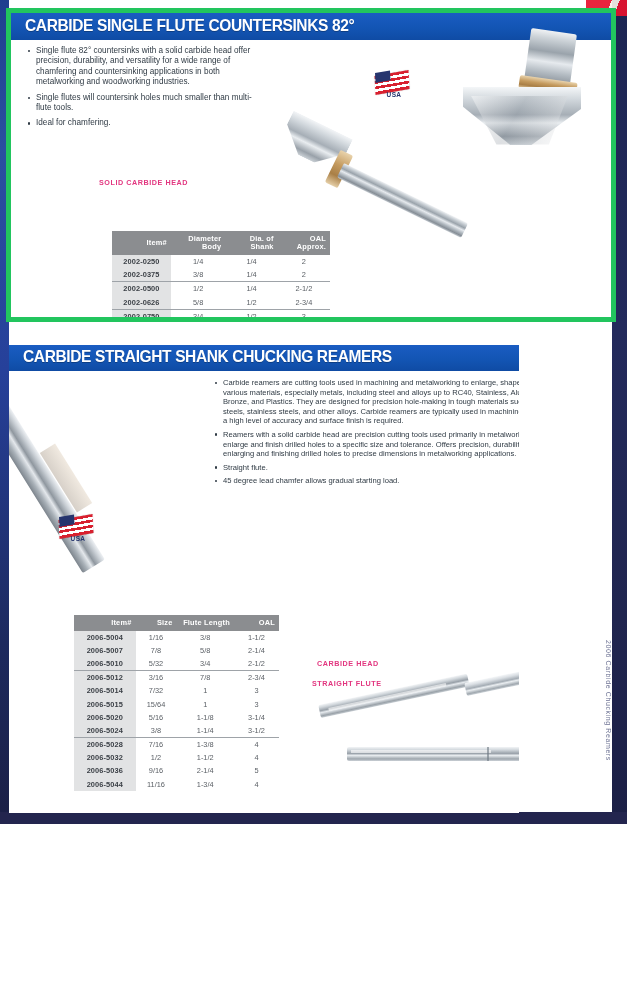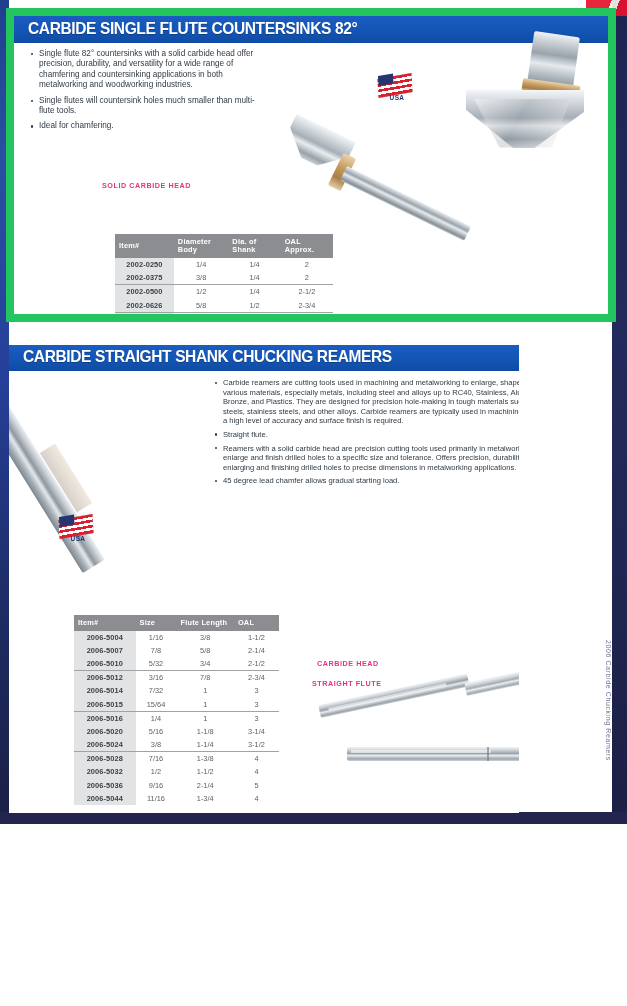--- a/index.html
+++ b/index.html
@@ -28,21 +28,21 @@
     background:linear-gradient(180deg,#1c2552 0%,#232a5c 40%,#20254f 75%,#1b1f45 100%);
   }
   .sheet-bottom-shadow{
     position:absolute;left:0;top:812px;width:627px;height:12px;
     background:#23254e;
   }
 
   
   .panel1-frame{
     position:absolute;left:6px;top:8px;width:610px;height:314px;
-    border:8px solid #22c55e;
+    border:5px solid #22c55e;
     background:#ffffff;
     box-sizing:border-box;
   }
   .panel1-inner{
     position:absolute;left:0;top:0;right:0;bottom:0;
     background:#ffffff;overflow:hidden;
   }
   .band-blue{
     position:absolute;left:0;top:0;width:100%;height:27px;
     background:#1656b8;
@@ -119,21 +119,21 @@
     font-size:7.4px;
     color:#3a3f45;
     background:#ffffff;
   }
   table.spec thead th{
     background:#8b8d90;
     color:#ffffff;
     font-weight:bold;
     font-size:7.4px;
     padding:3.5px 4px;
-    text-align:left;
+    text-align:right;
     line-height:8.5px;
     letter-spacing:.2px;
   }
   table.spec tbody td{
     padding:2.1px 4px;
     text-align:center;
     font-size:7.4px;
     color:#5b6066;
   }
   table.spec tbody td.item{
@@ -296,22 +296,22 @@
            transform:rotate(58deg);transform-origin:left top;
            background:linear-gradient(180deg,#eef1f4 0%,#c8ced4 18%,#8f979f 42%,#e4e8ec 58%,#a9b1b8 78%,#7d858d 100%);"></div>
       <div style="position:absolute;left:22px;top:36px;width:150px;height:5px;transform:rotate(58deg);transform-origin:left top;
            background:rgba(255,255,255,.5);"></div>
       <div style="position:absolute;left:30px;top:96px;width:70px;height:18px;transform:rotate(58deg);
            background:linear-gradient(180deg,#d6c2a8,#8d7a64);opacity:.35;"></div>
     </div>
 
     <ul class="bullets2">
       <li>Carbide reamers are cutting tools used in machining and metalworking to enlarge, shape, or finish holes in various materials, especially metals, including steel and alloys up to RC40, Stainless, Aluminum, Brass, Bronze, and Plastics. They are designed for precision hole-making in tough materials such as high-strength steels, stainless steels, and other alloys. Carbide reamers are typically used in machining operations where a high level of accuracy and surface finish is required.</li>
+      <li>Reamers with a solid carbide head are precision cutting tools used primarily in metalworking applications to enlarge and finish drilled holes to a specific size and tolerance. Offers precision, durability, and versatility for enlarging and finishing drilled holes to precise dimensions in metalworking applications.</li>
       <li>Straight flute.</li>
-      <li>Reamers with a solid carbide head are precision cutting tools used primarily in metalworking applications to enlarge and finish drilled holes to a specific size and tolerance. Offers precision, durability, and versatility for enlarging and finishing drilled holes to precise dimensions in metalworking applications.</li>
       <li>45 degree lead chamfer allows gradual starting load.</li>
     </ul>
 
     <div class="usa-flag" style="left:48px;top:172px;">
       <div class="fl"></div>
         <div class="canton"></div>
       <div class="usa-txt">USA</div>
     </div>
 
     <div class="label-pink" style="left:308px;top:294px;">CARBIDE HEAD</div>
@@ -373,26 +373,20 @@
           <td>7/32</td>
           <td>1</td>
           <td>3</td>
         </tr>
         <tr>
           <td class="item">2006-5015</td>
           <td>15/64</td>
           <td>1</td>
           <td>3</td>
         </tr>
-        <tr class="grp">
-          <td class="item">2006-5016</td>
-          <td>1/4</td>
-          <td>1</td>
-          <td>3</td>
-        </tr>
         <tr>
           <td class="item">2006-5020</td>
           <td>5/16</td>
           <td>1-1/8</td>
           <td>3-1/4</td>
         </tr>
         <tr>
           <td class="item">2006-5024</td>
           <td>3/8</td>
           <td>1-1/4</td>

